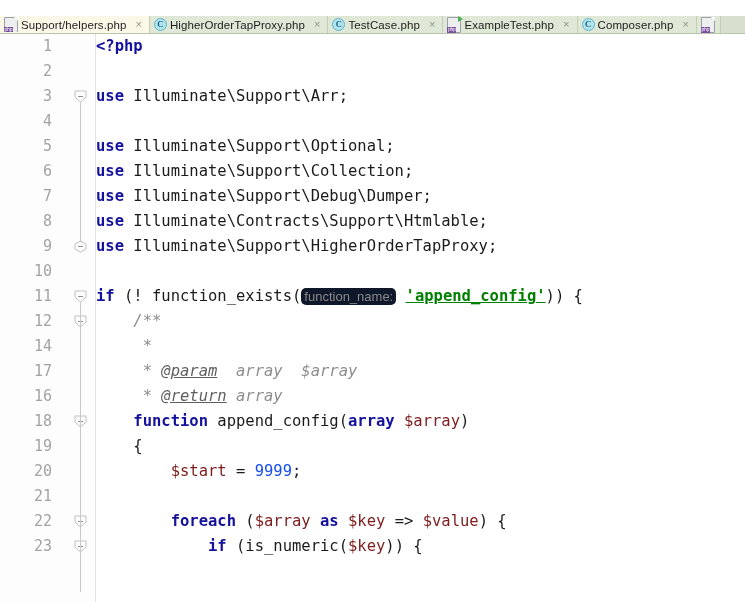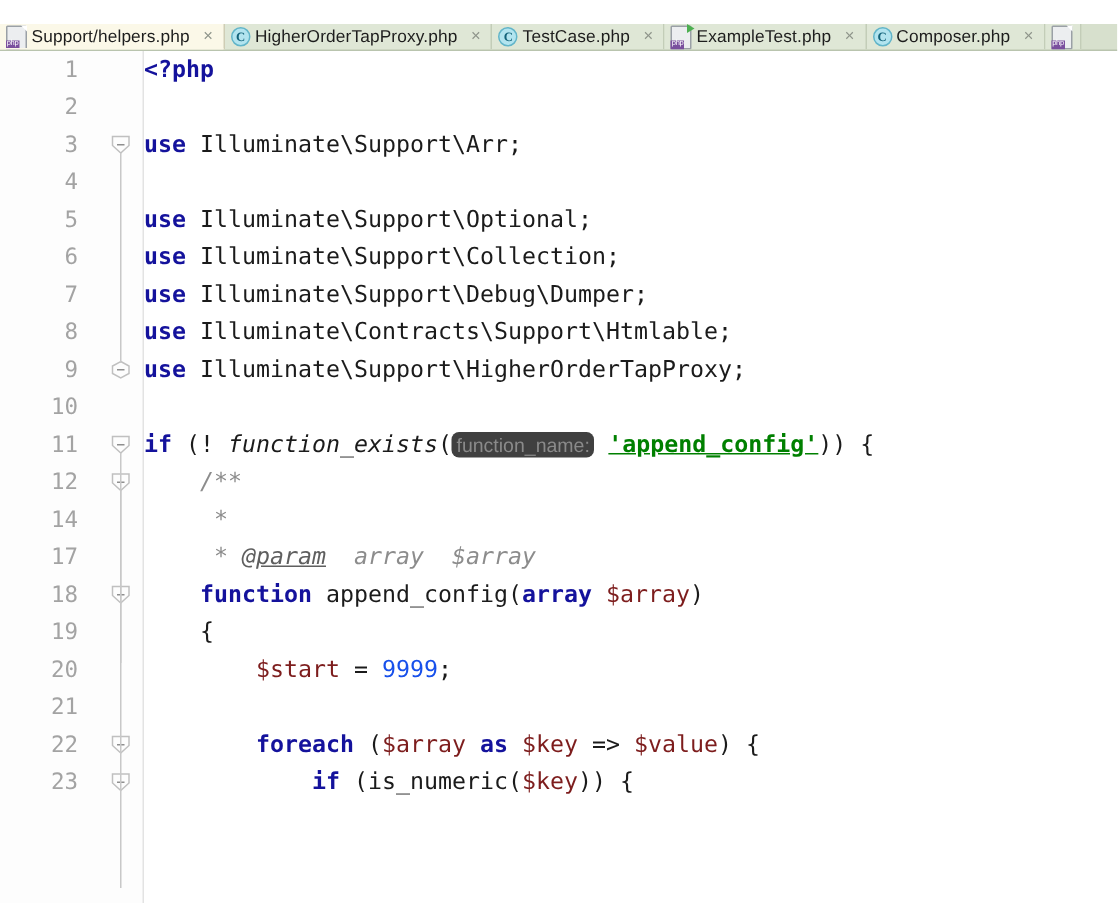--- a/index.html
+++ b/index.html
@@ -204,25 +204,25 @@
   }
 
   
   .kw    { color: #14129c; font-weight: bold; }          
   .str   { color: #008000; font-weight: bold; text-decoration: underline; }          
   .num   { color: #1750eb; }                              
   .var   { color: #7d1d1d; }                              
   .cmt   { color: #8c8c8c; font-style: italic; }          
   .tag   { color: #5f5f5f; font-style: italic; font-weight: normal; text-decoration: underline; }
   .fn    { color: #1b1b1b; }
-  .fnit  { color: #1b1b1b; font-style: italic; }          
+  .fnit  { color: #1b1b1b; }          
   .punc  { color: #1b1b1b; }
   .hint  {
     color: #8a8a8a;
-    background: #404040;
+    background: #0f172a;
     border-radius: 5px;
     padding: 1px 3px;
     font-size: 13px;
     font-family: "Liberation Sans", sans-serif;
     font-style: normal;
   }
 
   
   .breadcrumb {
     position: absolute;
@@ -303,20 +303,21 @@
         <div class="row"><span class="lineno">11</span><span class="code"><span class="kw">if</span><span class="punc"> (! </span><span class="fnit">function_exists</span><span class="punc">(</span><span class="hint">function_name:</span><span class="punc"> </span><span class="str">'append_config'</span><span class="punc">)) {</span></span><div class="fold"><svg width="13" height="13" viewBox="0 0 13 13">
               <polygon points="1,1 12,1 12,7 6.5,12 1,7" fill="#fdfdfd" stroke="#c0c0c0" stroke-width="1"></polygon>
               <line x1="4" y1="6.5" x2="9" y2="6.5" stroke="#8f8f8f" stroke-width="1"></line>
             </svg></div></div>
         <div class="row"><span class="lineno">12</span><span class="code"><span class="cmt">    /**</span></span><div class="fold"><svg width="13" height="13" viewBox="0 0 13 13">
               <polygon points="1,1 12,1 12,7 6.5,12 1,7" fill="#fdfdfd" stroke="#c0c0c0" stroke-width="1"></polygon>
               <line x1="4" y1="6.5" x2="9" y2="6.5" stroke="#8f8f8f" stroke-width="1"></line>
             </svg></div></div>
         <div class="row"><span class="lineno">14</span><span class="code"><span class="cmt">     *</span></span></div>
         <div class="row"><span class="lineno">17</span><span class="code"><span class="cmt">     * </span><span class="tag">@param</span><span class="cmt">  array  $array</span></span></div>
+        <div class="row"><span class="lineno">16</span><span class="code"><span class="cmt">     * </span><span class="tag">@return</span><span class="cmt"> array</span></span></div>
         <div class="row"><span class="lineno">18</span><span class="code"><span class="punc">    </span><span class="kw">function</span><span class="fn"> append_config(</span><span class="kw">array</span><span class="fn"> </span><span class="var">$array</span><span class="punc">)</span></span><div class="fold"><svg width="13" height="13" viewBox="0 0 13 13">
               <polygon points="1,1 12,1 12,7 6.5,12 1,7" fill="#fdfdfd" stroke="#c0c0c0" stroke-width="1"></polygon>
               <line x1="4" y1="6.5" x2="9" y2="6.5" stroke="#8f8f8f" stroke-width="1"></line>
             </svg></div></div>
         <div class="row"><span class="lineno">19</span><span class="code"><span class="punc">    {</span></span></div>
         <div class="row"><span class="lineno">20</span><span class="code"><span class="punc">        </span><span class="var">$start</span><span class="punc"> = </span><span class="num">9999</span><span class="punc">;</span></span></div>
         <div class="row"><span class="lineno">21</span><span class="code"></span></div>
         <div class="row"><span class="lineno">22</span><span class="code"><span class="punc">        </span><span class="kw">foreach</span><span class="punc"> (</span><span class="var">$array</span><span class="punc"> </span><span class="kw">as</span><span class="punc"> </span><span class="var">$key</span><span class="punc"> =&gt; </span><span class="var">$value</span><span class="punc">) {</span></span><div class="fold"><svg width="13" height="13" viewBox="0 0 13 13">
               <polygon points="1,1 12,1 12,7 6.5,12 1,7" fill="#fdfdfd" stroke="#c0c0c0" stroke-width="1"></polygon>
               <line x1="4" y1="6.5" x2="9" y2="6.5" stroke="#8f8f8f" stroke-width="1"></line>

